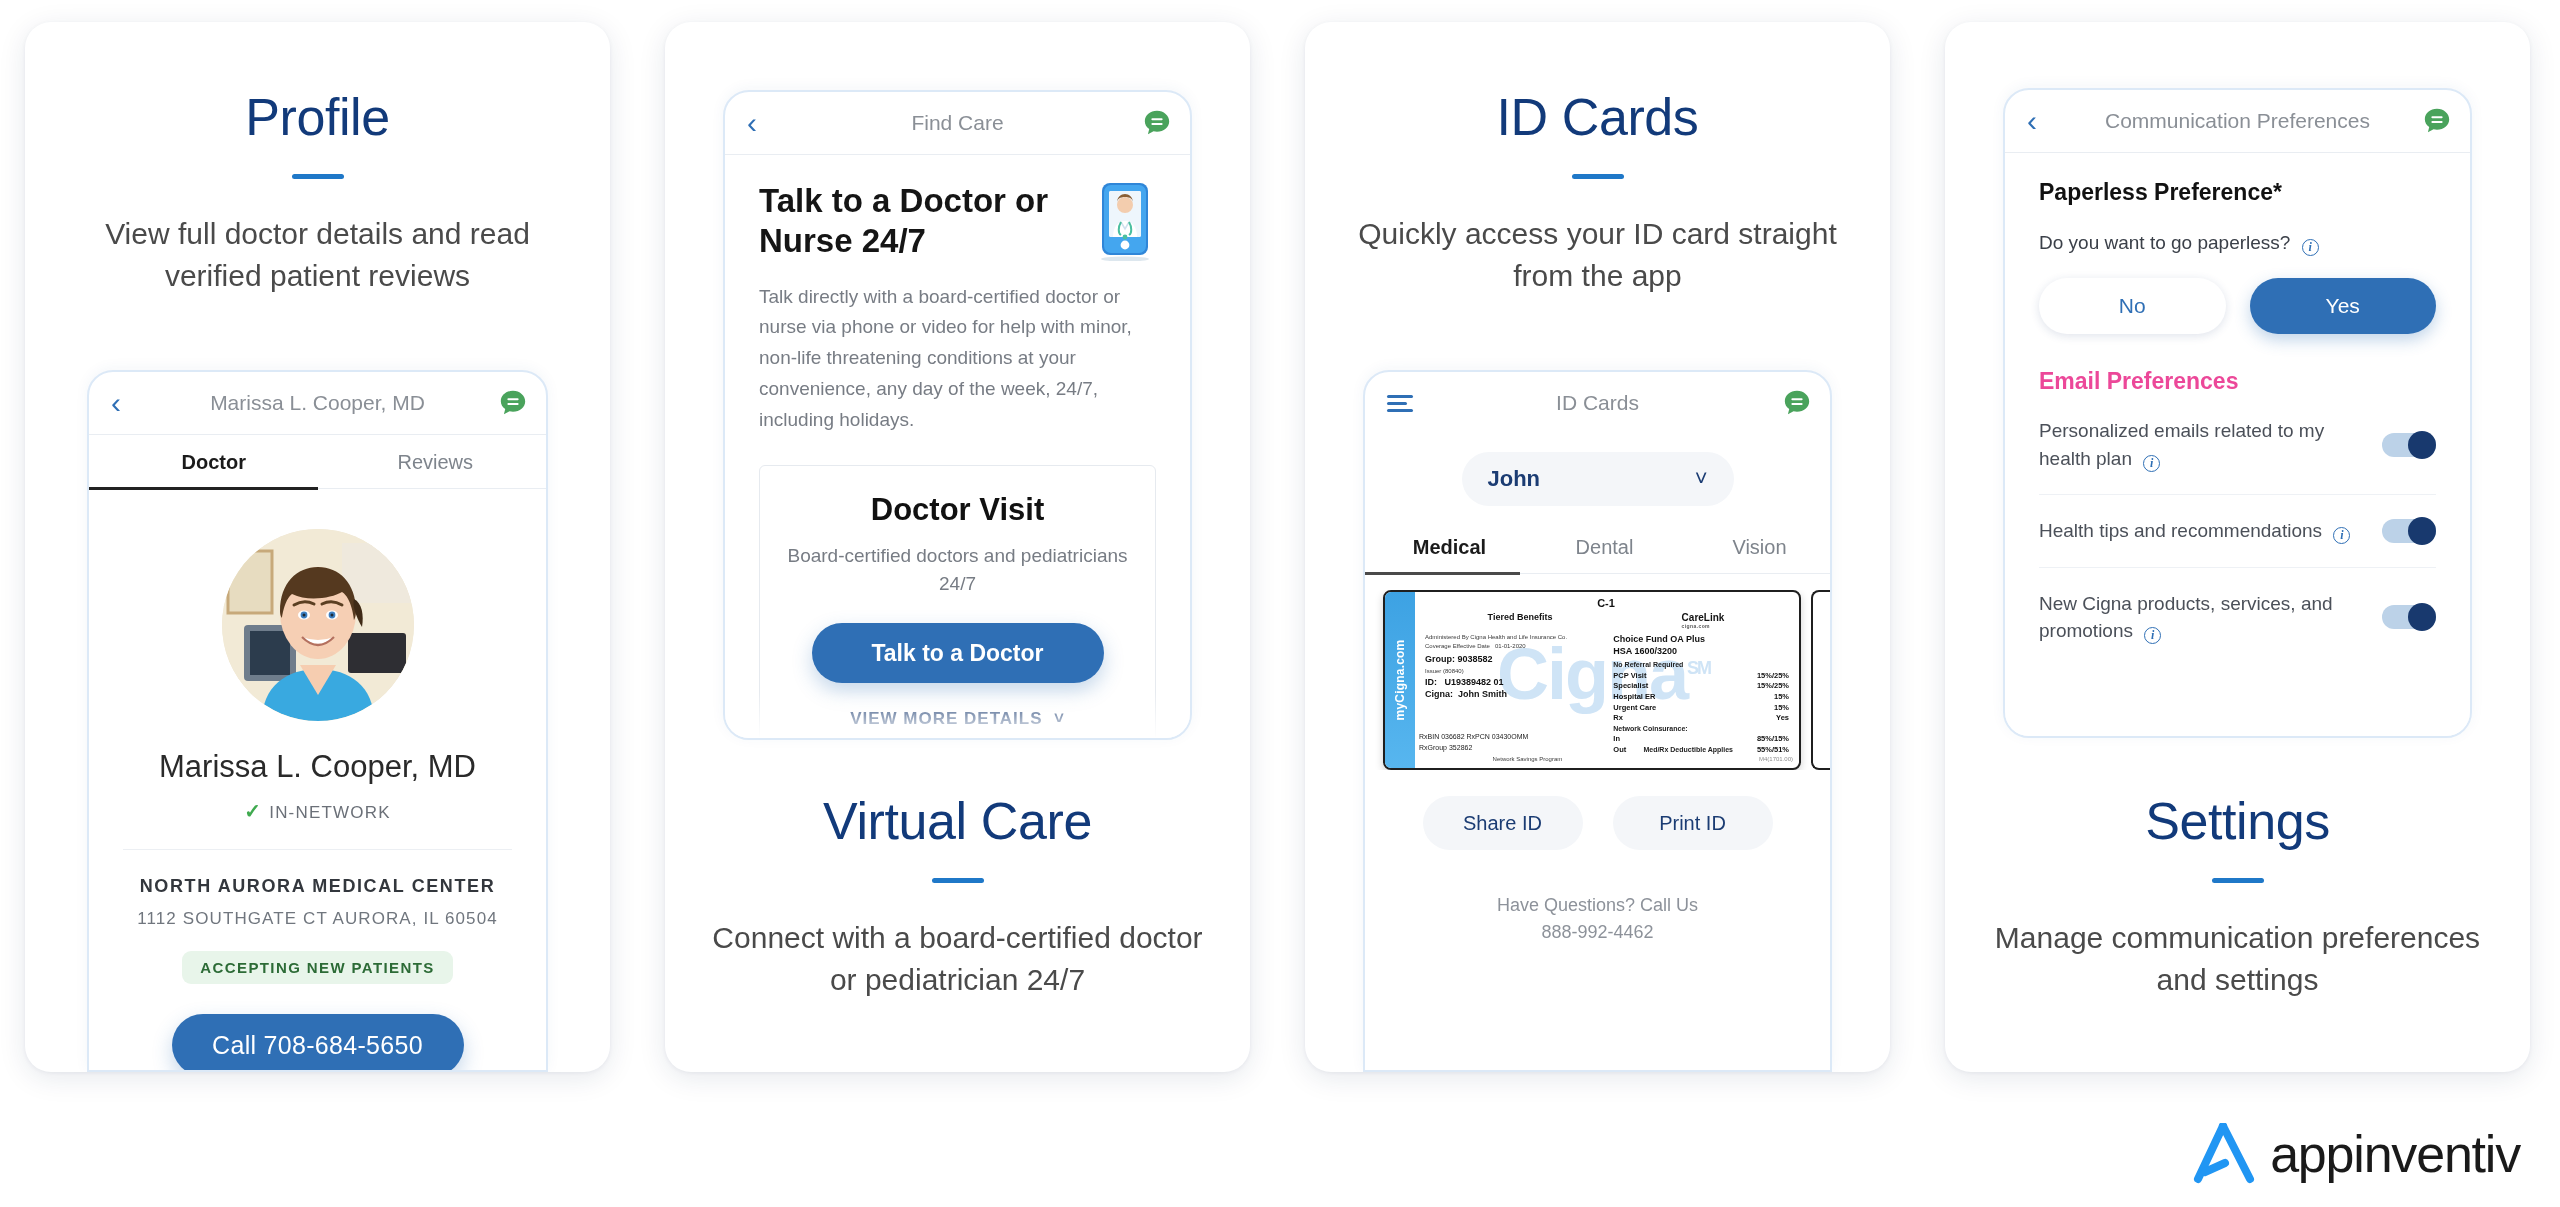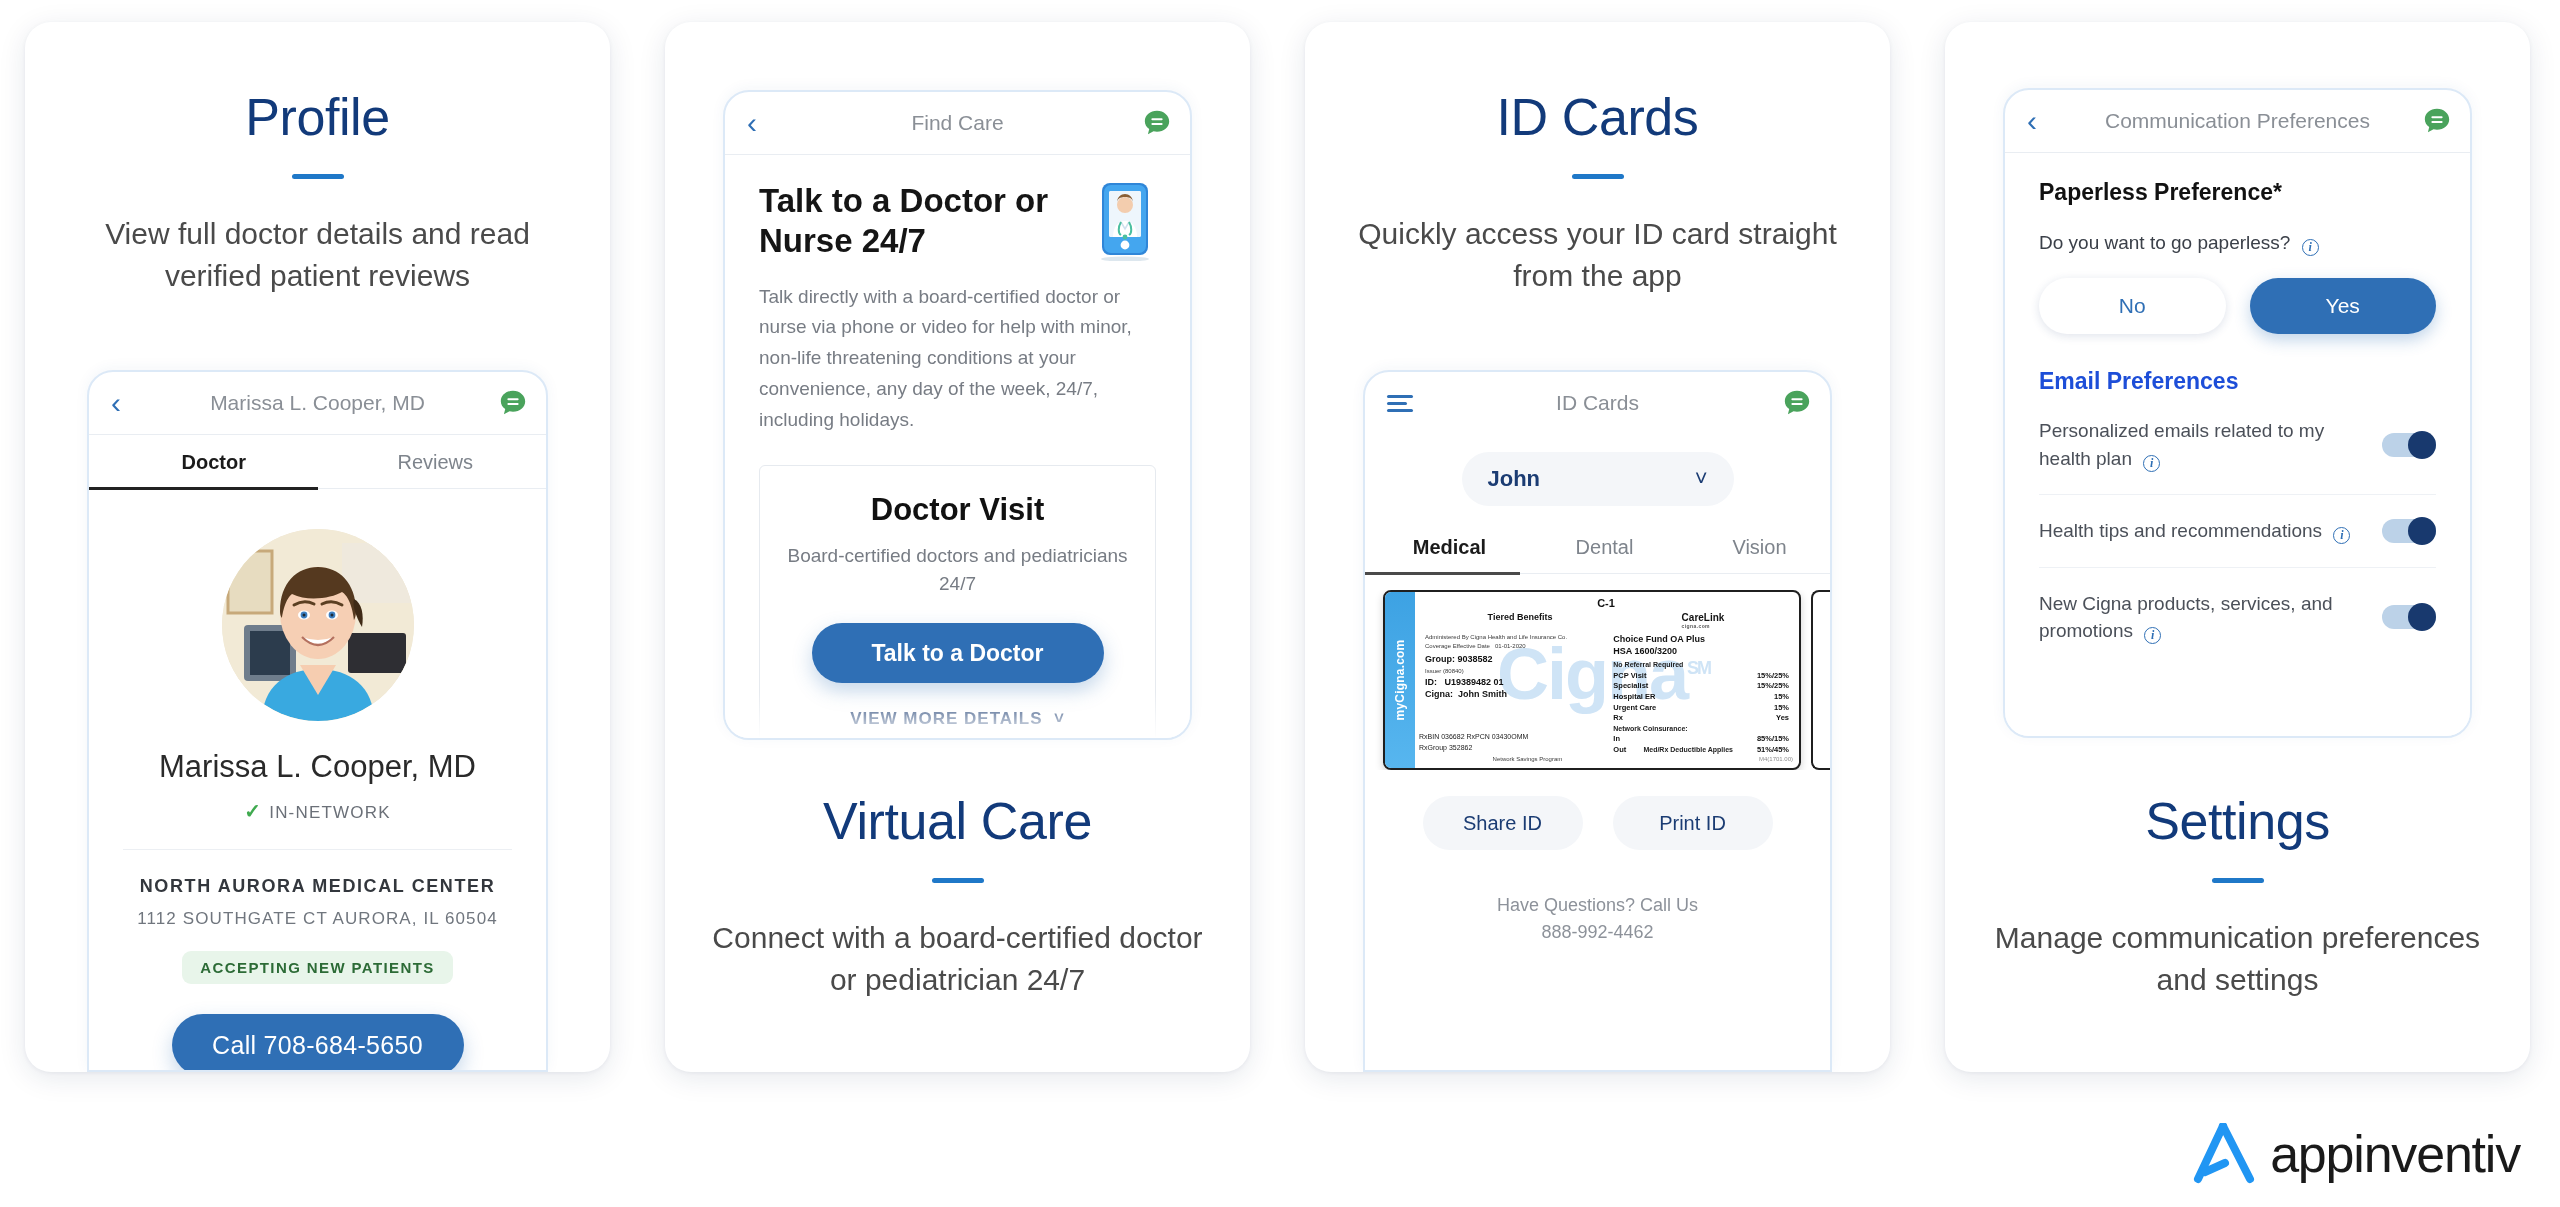--- a/index.html
+++ b/index.html
@@ -264,21 +264,21 @@
     margin-left: 6px; vertical-align: -2px;
   }
   .yn-row { display: flex; gap: 24px; margin-top: 22px; }
   .yn {
     flex: 1; height: 56px; border-radius: 30px;
     display: flex; align-items: center; justify-content: center;
     font-size: 21px;
   }
   .yn.off { background: #fff; color: #2f6fb5; box-shadow: 0 2px 10px rgba(30,60,110,0.14); }
   .yn.on  { background: #2f6fb5; color: #fff; box-shadow: 0 6px 16px rgba(47,111,181,0.30); }
-  .p4-h2 { margin-top: 34px; font-size: 23px; font-weight: 700; color: #1d4ed8; }
+  .p4-h2 { margin-top: 34px; font-size: 23px; font-weight: 700; color: #ec4899; }
   .pref {
     display: flex; align-items: center; justify-content: space-between;
     padding: 22px 0 22px 0;
     border-bottom: 1px solid #eef1f5;
     gap: 20px;
   }
   .pref .lbl { font-size: 19px; color: #4b5059; line-height: 1.45; }
   .toggle {
     flex: none; width: 54px; height: 24px; border-radius: 14px;
     background: #bcd2e8; position: relative;
@@ -536,21 +536,21 @@
                       <span>Yes</span>
                     </div>
                 </div>
                 <div class="t7" style="font-weight:700;">Network Coinsurance:</div>
                 <div class="idc-kv">
                     <span>In</span>
                     <span>85%/15%</span>
                   </div>
                 <div class="idc-kv">
                     <span>Out</span>
-                    <span>51%/45%</span>
+                    <span>55%/51%</span>
                   </div>
               </div>
             </div>
           </div>
           <div class="idc-bot">
             <div style="width:58%;">
               <div class="t7">RxBIN 036682 RxPCN 03430OMM</div>
               <div class="t7">RxGroup  352862</div>
               <div class="t6" style="text-align:center;margin-top:2px;">Network Savings Program</div>
             </div>

